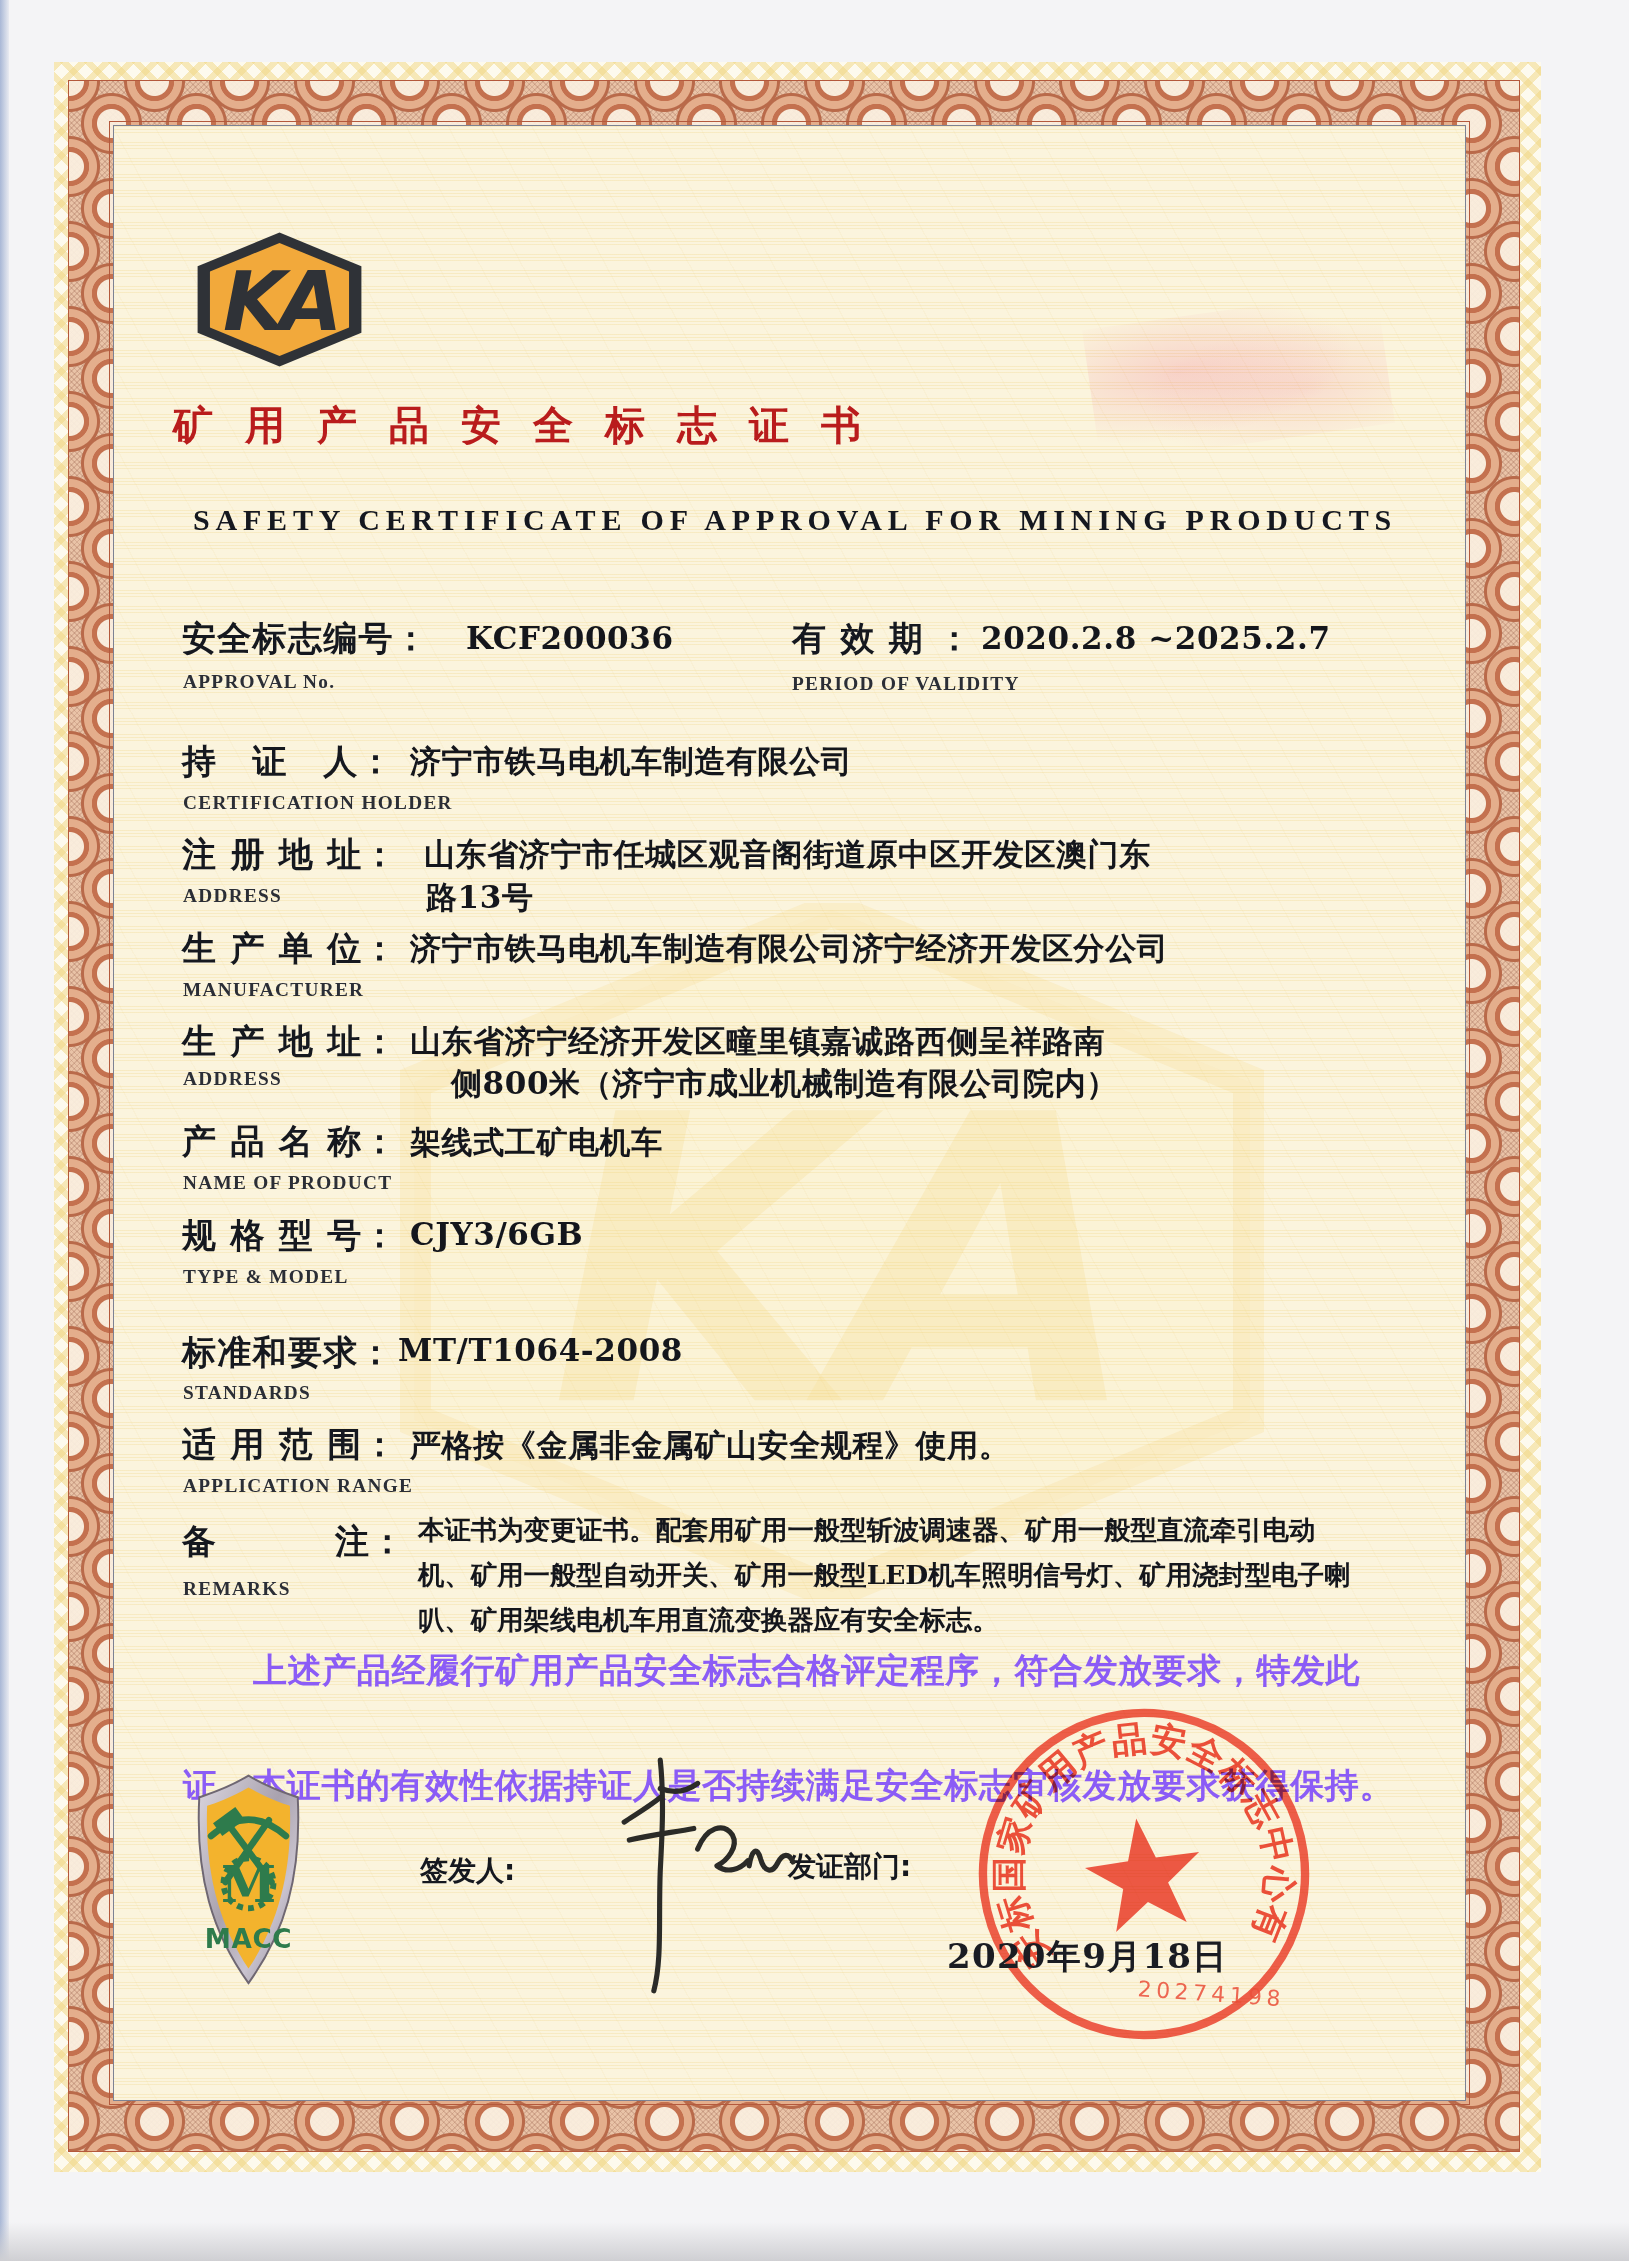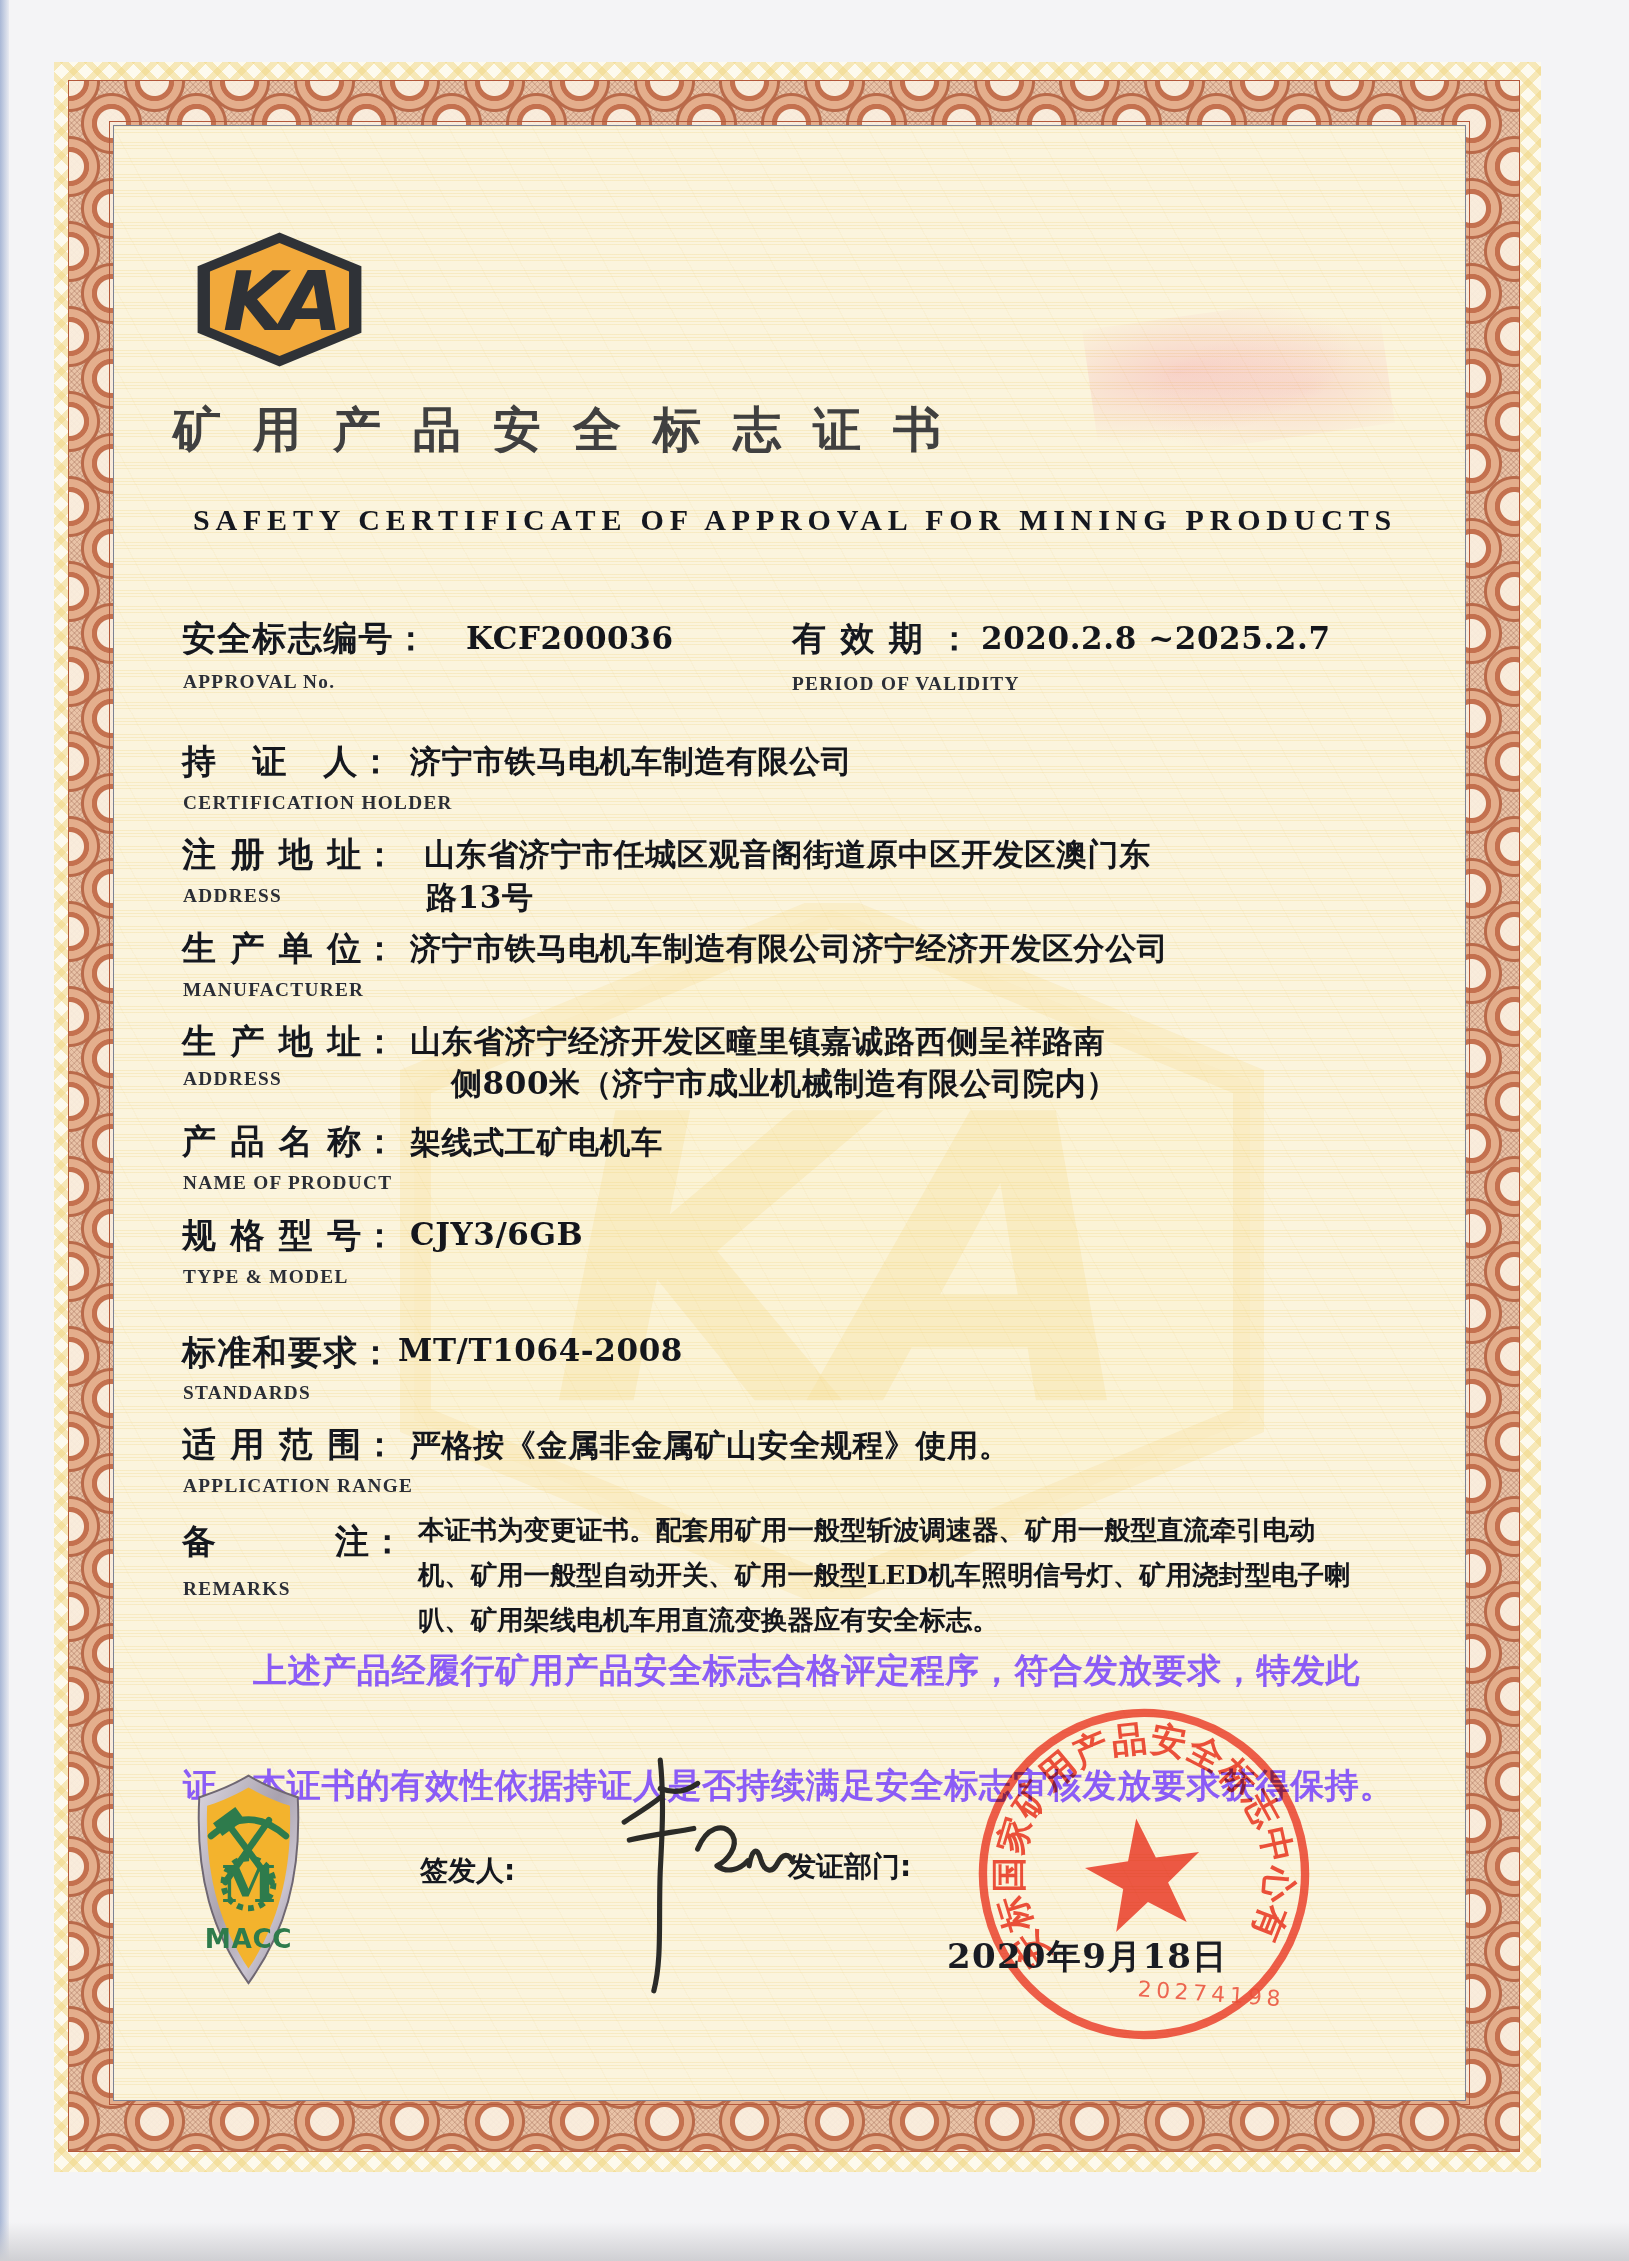--- a/index.html
+++ b/index.html
@@ -44,23 +44,23 @@
   .watermark { left:400px; top:903px; width:864px; height:696px; opacity:.5; }
 
   .smudge { left:1090px; top:309px; width:297px; height:135px;
     background:radial-gradient(ellipse at 30% 40%, rgba(233,80,120,.20), rgba(233,80,120,0) 60%),
                radial-gradient(ellipse at 72% 65%, rgba(233,80,120,.14), rgba(233,80,120,0) 55%);
     transform:rotate(-8deg); }
 
   
   .ka-logo { left:195px; top:231px; width:169px; height:137px; }
 
-  .cert-title { left:173px; top:398px; font-size:48px; font-weight:bold;
+  .cert-title { left:173px; top:398px; font-size:40px; font-weight:bold;
     font-family:"DejaVu Serif", serif; letter-spacing:32px; white-space:nowrap;
-    color:#404040; }
+    color:#b91c1c; }
   .cert-subtitle { left:193px; top:503px; font-size:30px; font-weight:bold;
     font-family:"Liberation Serif", serif; letter-spacing:5.8px; white-space:nowrap;
     color:#15181f; }
 
   
   .cn { font-size:34px; font-weight:bold; color:#15181f; white-space:pre; letter-spacing:1.3px; }
   .val { font-size:31px; font-weight:600; color:#14161c; white-space:pre;
     font-family:"DejaVu Serif", serif; letter-spacing:0.6px; }
   .en { font-size:19.3px; color:#2b2e36; font-family:"Liberation Serif", serif;
     letter-spacing:1.3px; white-space:nowrap; font-weight:600; }

